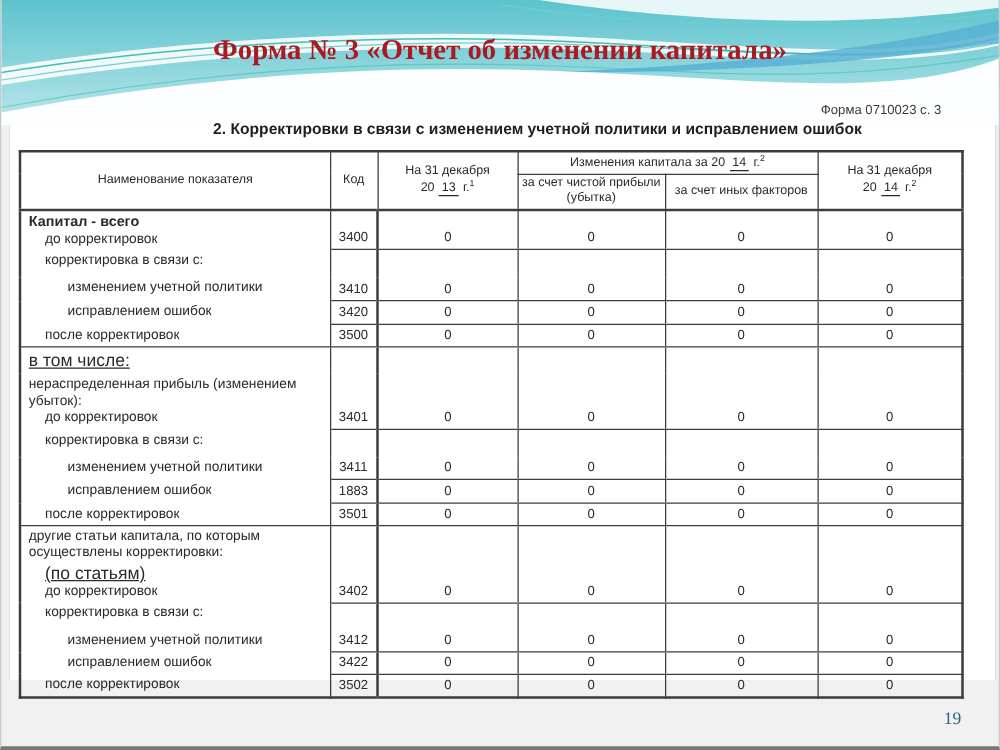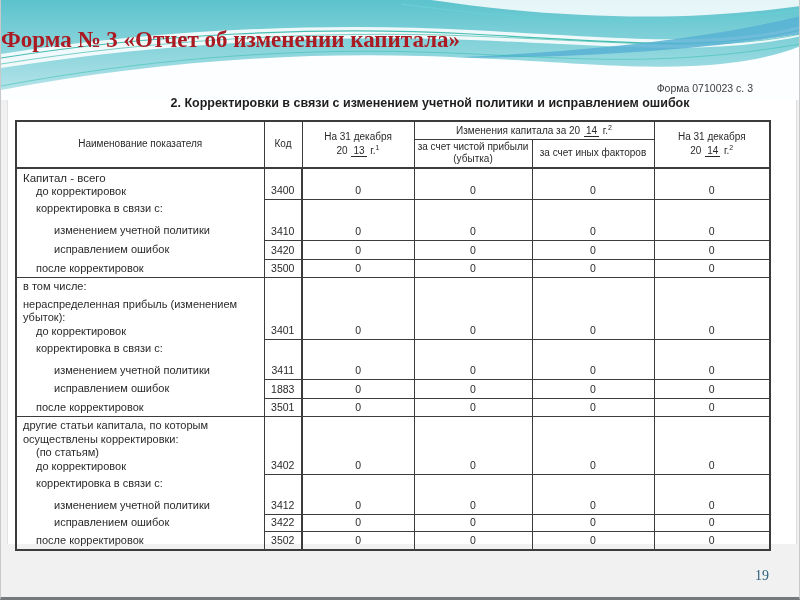--- a/index.html
+++ b/index.html
@@ -3,21 +3,21 @@
 <meta charset="utf-8">
 <style>
   html,body{margin:0;padding:0;}
   body{width:800px;height:600px;font-family:"Liberation Sans",sans-serif;}
   .slide{position:relative;width:800px;height:600px;background:#f1f1f1;overflow:hidden;
          box-sizing:border-box;border-left:1px solid #c9c9c9;border-right:1px solid #c9c9c9;
          border-bottom:3px solid #75797c;}
   .scan{position:absolute;left:6px;top:58px;width:788px;height:486px;background:#ffffff;
         border-left:1px solid #e2e2e2;border-right:1px solid #dcdcdc;}
   .wave{position:absolute;top:0;left:0;width:800px;height:100px;display:block;}
-  .title{position:absolute;top:27px;left:0;width:100%;text-align:left;
+  .title{position:absolute;top:27px;left:0;width:100%;text-align:center;
          font-family:"Liberation Serif",serif;font-weight:bold;font-size:23px;
          color:var(--title-color,#ab1a22);}
   .form-code{position:absolute;top:82px;right:46px;font-size:10.5px;color:#3c3c3c;}
   .section-title{position:absolute;top:96px;left:0;width:100%;text-align:center;
                  font-weight:bold;font-size:12.5px;color:#1e1e1e;padding-left:30px;}
   table.ctable{position:absolute;left:14px;top:120px;width:754px;table-layout:fixed;
                border-collapse:collapse;border:2px solid #3c3c3c;color:#2a2a2a;}
   .ctable thead{border-bottom:2px solid #3c3c3c;}
   .ctable th{border:1px solid #3c3c3c;font-weight:normal;font-size:10px;line-height:1.25;
              padding:1px 3px;text-align:center;vertical-align:middle;color:#2a2a2a;}
@@ -25,23 +25,23 @@
   .ctable sup{font-size:7px;}
   .yr{border-bottom:1px solid #2a2a2a;padding:0 2px;margin:0 1px;}
   .ctable td{font-size:10.5px;padding:0 3px;}
   td.name{border-right:1px solid #3c3c3c;vertical-align:top;padding:2px 4px;}
   td.code{border-left:1px solid #3c3c3c;border-right:2px solid #3c3c3c;text-align:center;
           vertical-align:bottom;padding-bottom:3px;}
   td.val{border-left:1px solid #3c3c3c;text-align:center;vertical-align:bottom;padding-bottom:3px;}
   tr.hv td.code, tr.hv td.val{border-bottom:1px solid #3c3c3c;}
   tr.sec td{border-bottom:1.5px solid #3c3c3c !important;}
   .lbl{line-height:1.22;}
-  .lbl.bold{font-weight:normal;font-size:11.5px;}
+  .lbl.bold{font-weight:bold;font-size:11.5px;}
   .lbl.normal{font-size:11px;}
-  .lbl.small{font-size:11px;}
+  .lbl.small{font-size:14px;text-decoration:underline;}
   .ind0{margin-left:2px;}.ind1{margin-left:15px;}.ind2{margin-left:33px;}
   .footer{position:absolute;top:555px;left:0;width:100%;text-align:center;
           font-family:"Liberation Serif",serif;font-size:15px;color:var(--footer-color,#2d5f7d);}
   .page-number{position:absolute;top:568px;right:30px;font-family:"Liberation Serif",serif;
                font-size:14px;color:var(--footer-color,#2d5f7d);}
 </style>
 </head>
 <body>
 
 <div class="slide">

